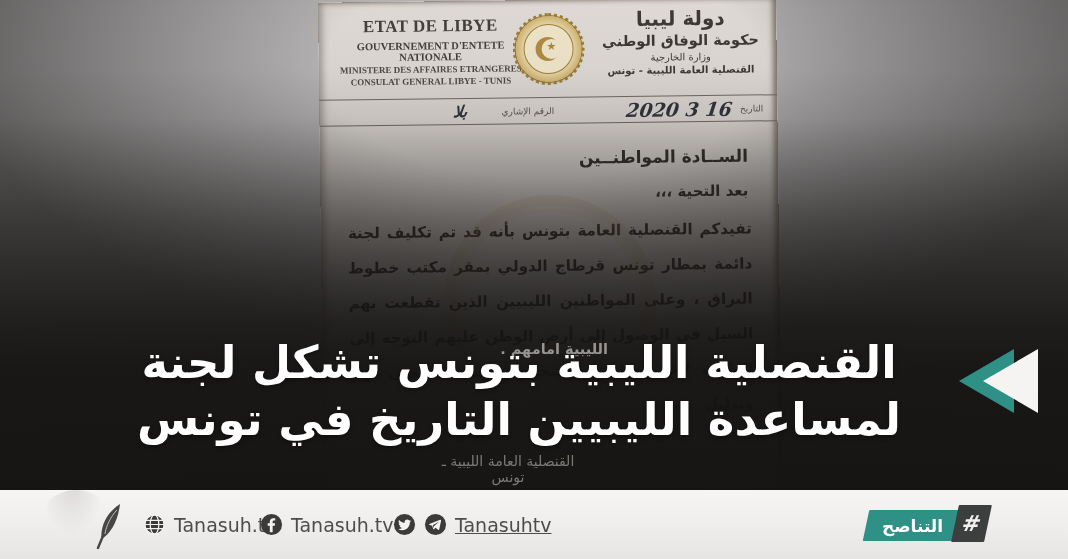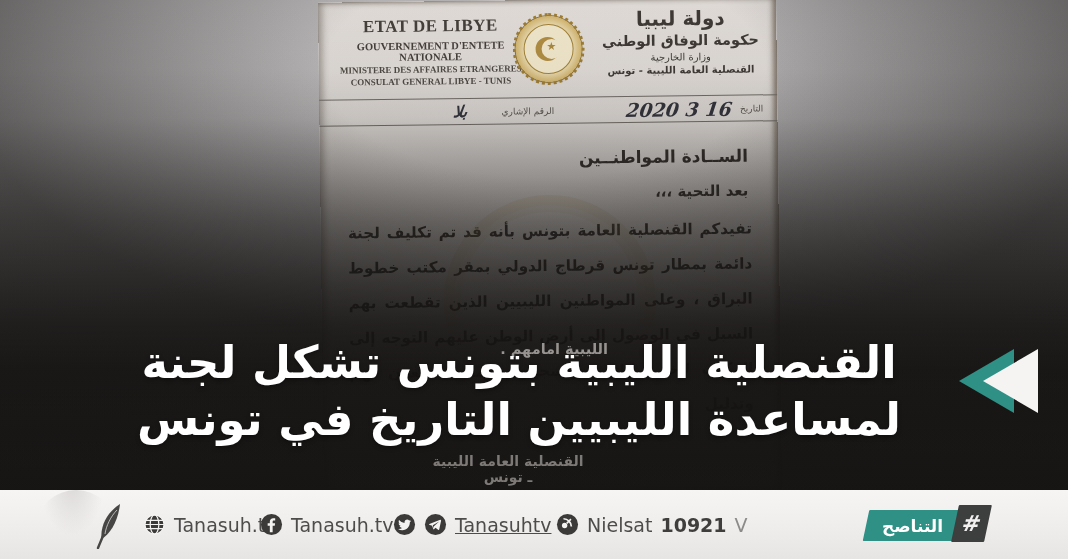--- a/index.html
+++ b/index.html
@@ -61,21 +61,21 @@
     background:linear-gradient(180deg,
       rgba(21,19,18,0) 0%, rgba(21,19,18,.02) 14%, rgba(21,19,18,.10) 24%,
       rgba(21,19,18,.30) 34%, rgba(21,19,18,.52) 45%, rgba(21,19,18,.70) 56%,
       rgba(21,19,18,.86) 66%, rgba(21,19,18,.94) 75%, rgba(21,19,18,.97) 100%); }
   .overlay-side { position:absolute; left:0; top:0; width:1068px; height:492px;
     background:radial-gradient(ellipse 54% 58% at 51% 14%, rgba(21,19,18,0) 38%, rgba(21,19,18,.52) 100%); }
 
   .ghost-1 { position:absolute; left:468px; top:341px; width:140px; direction:rtl;
              font-size:14.5px; font-weight:bold; color:#969391; }
   .ghost-2 { position:absolute; left:428px; top:453px; width:160px; direction:rtl; text-align:center;
-             font-size:14px; font-weight:bold; color:#7c7976; letter-spacing:.5px; }
+             font-size:14px; font-weight:normal; color:#7c7976; letter-spacing:.5px; }
 
   
   .headline { position:absolute; left:88px; top:334px; width:862px; text-align:center;
               direction:rtl; color:#ffffff; font-size:45px; font-weight:bold; line-height:57px;
               text-shadow:0 2px 4px rgba(0,0,0,.35); }
   .headline-icon { position:absolute; left:959px; top:349px; width:79px; height:64px; }
 
   
   .footer { position:absolute; left:0; top:490px; width:1068px; height:69px;
             background:linear-gradient(180deg,#f6f5f4 0%,#efedec 55%,#e7e5e4 100%); }
@@ -197,31 +197,20 @@
         <circle cx="12" cy="12" r="11" fill="#3b3a39"></circle>
         <path d="M19,8.2 c-0.5,0.22 -1.05,0.37 -1.6,0.44 c0.58,-0.35 1.02,-0.9 1.23,-1.55 c-0.54,0.32 -1.14,0.55 -1.78,0.68 c-0.51,-0.55 -1.24,-0.89 -2.04,-0.89 c-1.55,0 -2.8,1.25 -2.8,2.8 c0,0.22 0.02,0.43 0.07,0.63 c-2.33,-0.12 -4.39,-1.23 -5.77,-2.92 c-0.24,0.41 -0.38,0.89 -0.38,1.4 c0,0.97 0.5,1.83 1.24,2.33 c-0.46,-0.01 -0.89,-0.14 -1.27,-0.35 v0.04 c0,1.36 0.96,2.49 2.25,2.74 c-0.24,0.07 -0.48,0.1 -0.74,0.1 c-0.18,0 -0.36,-0.02 -0.53,-0.05 c0.36,1.11 1.39,1.92 2.61,1.94 c-0.96,0.75 -2.17,1.2 -3.48,1.2 c-0.23,0 -0.45,-0.01 -0.67,-0.04 c1.24,0.8 2.71,1.26 4.29,1.26 c5.15,0 7.97,-4.27 7.97,-7.97 l-0.01,-0.36 c0.55,-0.39 1.02,-0.89 1.39,-1.45 z" fill="#f4f3f2"></path>
       </svg>
       <svg class="cicon" width="23" height="23" viewBox="0 0 24 24">
         <circle cx="12" cy="12" r="11" fill="#3b3a39"></circle>
         <path d="M17.6,6.8 L5.6,11.45 c-0.56,0.22 -0.54,0.66 -0.09,0.8 l3.0,0.94 1.15,3.55 c0.14,0.4 0.45,0.49 0.74,0.22 l1.6,-1.55 3.05,2.25 c0.41,0.23 0.72,0.11 0.82,-0.38 l1.95,-9.3 c0.15,-0.64 -0.24,-0.93 -0.8,-0.7 z M9.2,12.9 l6.6,-4.1 -5.4,4.9 -0.2,2.3 z" fill="#f4f3f2"></path>
       </svg>
       <span>Tanasuhtv</span>
     </div>
 
-    <div class="f-item sat">
-      <svg class="cicon" width="23" height="23" viewBox="0 0 24 24">
-        <circle cx="12" cy="12" r="11" fill="#3b3a39"></circle>
-        <path d="M7.8,6 a8.2,8.2 0 0 1 8.2,8.2" stroke="#f4f3f2" stroke-width="1.8" fill="none"></path>
-        <circle cx="9" cy="13" r="2.8" fill="#f4f3f2"></circle>
-        <path d="M11.2,10.8 L15.6,6.4" stroke="#f4f3f2" stroke-width="1.7"></path>
-      </svg>
-      <span>Nielsat</span>
-      <span class="bold">10921</span>
-      <span class="pol">V</span>
-    </div>
   </div>
 
   <div class="badge">
     <div class="badge-teal">
       <span>التناصح</span>
     </div>
     <div class="badge-dark">
       <span>#</span>
     </div>
   </div>

